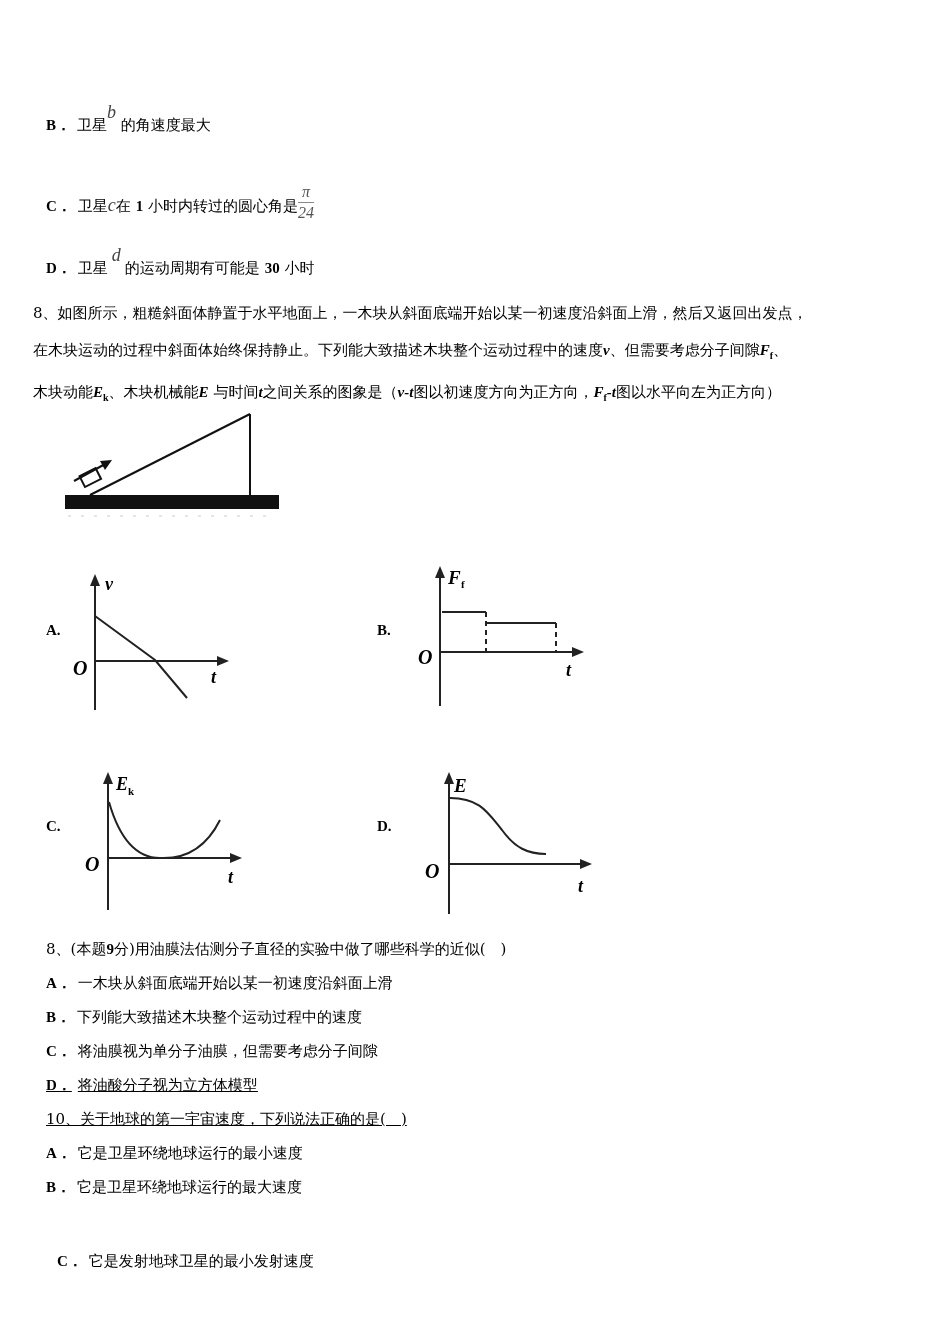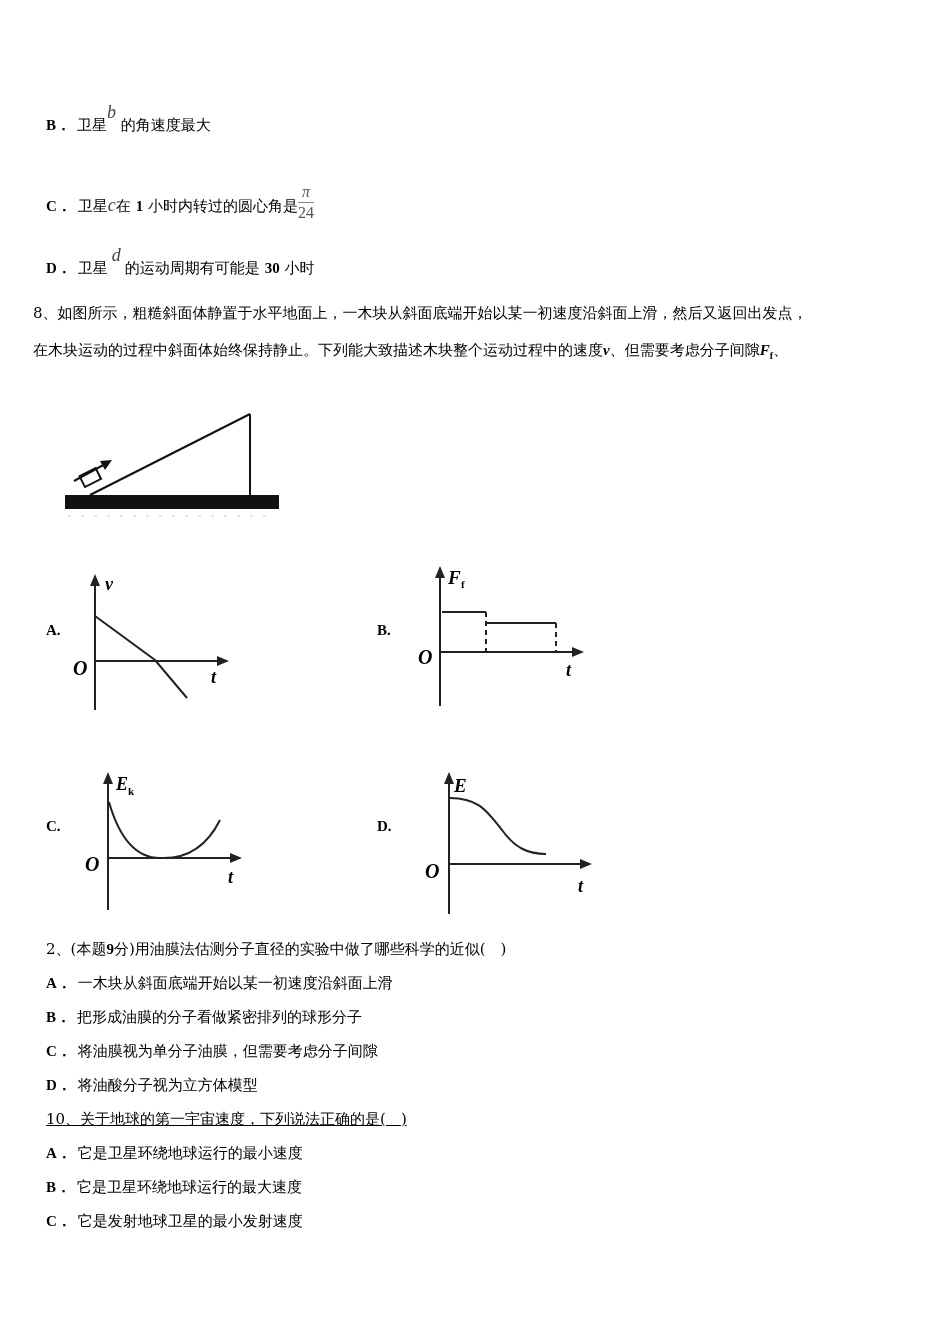--- a/index.html
+++ b/index.html
@@ -5,21 +5,21 @@
   html, body { margin: 0; padding: 0; background: #ffffff; }
   body { width: 950px; height: 1344px; position: relative; overflow: hidden;
          font-family: "DejaVu Serif", "Liberation Serif", serif; color: #000; }
   .line { position: absolute; left: 46px; font-size: 15px; white-space: nowrap; line-height: 20px; }
   .lbl { font-family: "Liberation Serif", serif; font-weight: bold; margin-right: 6px; }
   .ib { font-family: "Liberation Serif", serif; font-style: italic; font-weight: bold; }
   .b { font-family: "Liberation Serif", serif; font-weight: bold; }
   .math { font-family: "Liberation Serif", serif; font-style: italic; color: #444; font-size: 18px; position: relative; }
   .frac { display: inline-block; vertical-align: middle; text-align: center; font-family: "Liberation Serif", serif; color: #555; font-size: 16px; position: relative; top: -4px; }
   .frac .num { display: block; font-style: italic; border-bottom: 1px solid #888; padding: 0 2px; line-height: 20px; }
-  .frac .den { display: block; line-height: 20px; }
+  .frac .den { display: block; line-height: 20px; font-style: italic; }
   .para { position: absolute; left: 33px; width: 860px; font-size: 15px; line-height: 37px; }
   .figure { position: absolute; }
   .opt-label { position: absolute; font-family: "Liberation Serif", serif; font-weight: bold; font-size: 15px; }
 </style>
 </head>
 <body>
 
 <div class="line" style="top:114px;">
   <span class="lbl">B．</span><span>卫星</span><span class="math" style="top:-12px;">b</span> <span>的角速度最大</span>
 </div>
@@ -28,20 +28,21 @@
   <span class="lbl">C．</span><span>卫星</span><span class="math">c</span><span>在</span> <span class="b">1</span> <span>小时内转过的圆心角是</span><span class="frac"><span class="num">π</span><span class="den">24</span></span>
 </div>
 
 <div class="line" style="top:257px;">
   <span class="lbl">D．</span><span>卫星</span><span class="math" style="top:-12px; margin:0 4px;">d</span><span>的运动周期有可能是</span> <span class="b">30</span> <span>小时</span>
 </div>
 
 <div class="para" style="top:295px;">
   <div>8、如图所示，粗糙斜面体静置于水平地面上，一木块从斜面底端开始以某一初速度沿斜面上滑，然后又返回出发点，</div>
   <div><span>在木块运动的过程中斜面体始终保持静止。下列能大致描述木块整个运动过程中的速度</span><span class="ib">v</span><span>、但需要考虑分子间隙</span><span class="ib">F</span><sub class="b" style="font-size:10px;">f</sub><span>、</span></div>
+  <div><span>木块动能</span><span class="ib">E</span><sub class="b" style="font-size:10px;">k</sub><span>、木块机械能</span><span class="ib">E</span> <span>与时间</span><span class="ib">t</span><span>之间关系的图象是（</span><span class="ib">v-t</span><span>图以初速度方向为正方向，</span><span class="ib">F</span><sub class="b" style="font-size:10px;">f</sub><span class="ib">-t</span><span>图以水平向左为正方向）</span></div>
 </div>
 
 <svg class="figure" style="left:60px; top:408px;" width="225" height="112">
   <rect x="5" y="87" width="214" height="14" fill="#111"></rect>
   <line x1="30" y1="87" x2="190" y2="6" stroke="#111" stroke-width="2"></line>
   <line x1="190" y1="6" x2="190" y2="88" stroke="#111" stroke-width="2"></line>
   <g transform="translate(25,79) rotate(-27)">
     <rect x="0" y="-12" width="18" height="12" fill="#fff" stroke="#111" stroke-width="2"></rect>
   </g>
   <g>
@@ -98,23 +99,23 @@
   <polygon points="29,4 24,16 34,16" fill="#222"></polygon>
   <line x1="29" y1="96" x2="166" y2="96" stroke="#222" stroke-width="2"></line>
   <polygon points="172,96 160,91 160,101" fill="#222"></polygon>
   <path d="M30,30 C60,30 68,45 82,62 C95,80 108,86 126,86" fill="none" stroke="#222" stroke-width="2"></path>
   <text x="34" y="24" font-family="Liberation Serif, serif" font-style="italic" font-weight="bold" font-size="19">E</text>
   <text x="5" y="110" font-family="Liberation Serif, serif" font-style="italic" font-weight="bold" font-size="20">O</text>
   <text x="158" y="124" font-family="Liberation Serif, serif" font-style="italic" font-weight="bold" font-size="18">t</text>
 </svg>
 
 <div class="line" style="top:939px;">
-  <span>2、(本题</span><span class="b">9</span><span>分)用油膜法估测分子直径的实验中做了哪些科学的近似(　)</span>
+  <span>8、(本题</span><span class="b">9</span><span>分)用油膜法估测分子直径的实验中做了哪些科学的近似(　)</span>
 </div>
 <div class="line" style="top:973px;"><span class="lbl">A．</span><span>一木块从斜面底端开始以某一初速度沿斜面上滑</span></div>
-<div class="line" style="top:1007px;"><span class="lbl">B．</span><span>把形成油膜的分子看做紧密排列的球形分子</span></div>
+<div class="line" style="top:1007px;"><span class="lbl">B．</span><span>下列能大致描述木块整个运动过程中的速度</span></div>
 <div class="line" style="top:1041px;"><span class="lbl">C．</span><span>将油膜视为单分子油膜，但需要考虑分子间隙</span></div>
-<div class="line" style="top:1075px;"><span class="lbl">D．</span><span>将油酸分子视为立方体模型</span></div>
+<div class="line" style="top:1075px;text-decoration:underline;"><span class="lbl">D．</span><span>将油酸分子视为立方体模型</span></div>
 
 <div class="line" style="top:1109px;text-decoration:underline;">10、关于地球的第一宇宙速度，下列说法正确的是(　)</div>
 <div class="line" style="top:1143px;text-align:center;"><span class="lbl">A．</span><span>它是卫星环绕地球运行的最小速度</span></div>
 <div class="line" style="top:1177px;"><span class="lbl">B．</span><span>它是卫星环绕地球运行的最大速度</span></div>
-<div class="line" style="top:1211px;"><span class="lbl">C．</span><span>它是发射地球卫星的最小发射速度</span></div>
+<div class="line" style="top:1251px;margin-left:11px;"><span class="lbl">C．</span><span>它是发射地球卫星的最小发射速度</span></div>
 
 </body></html>

